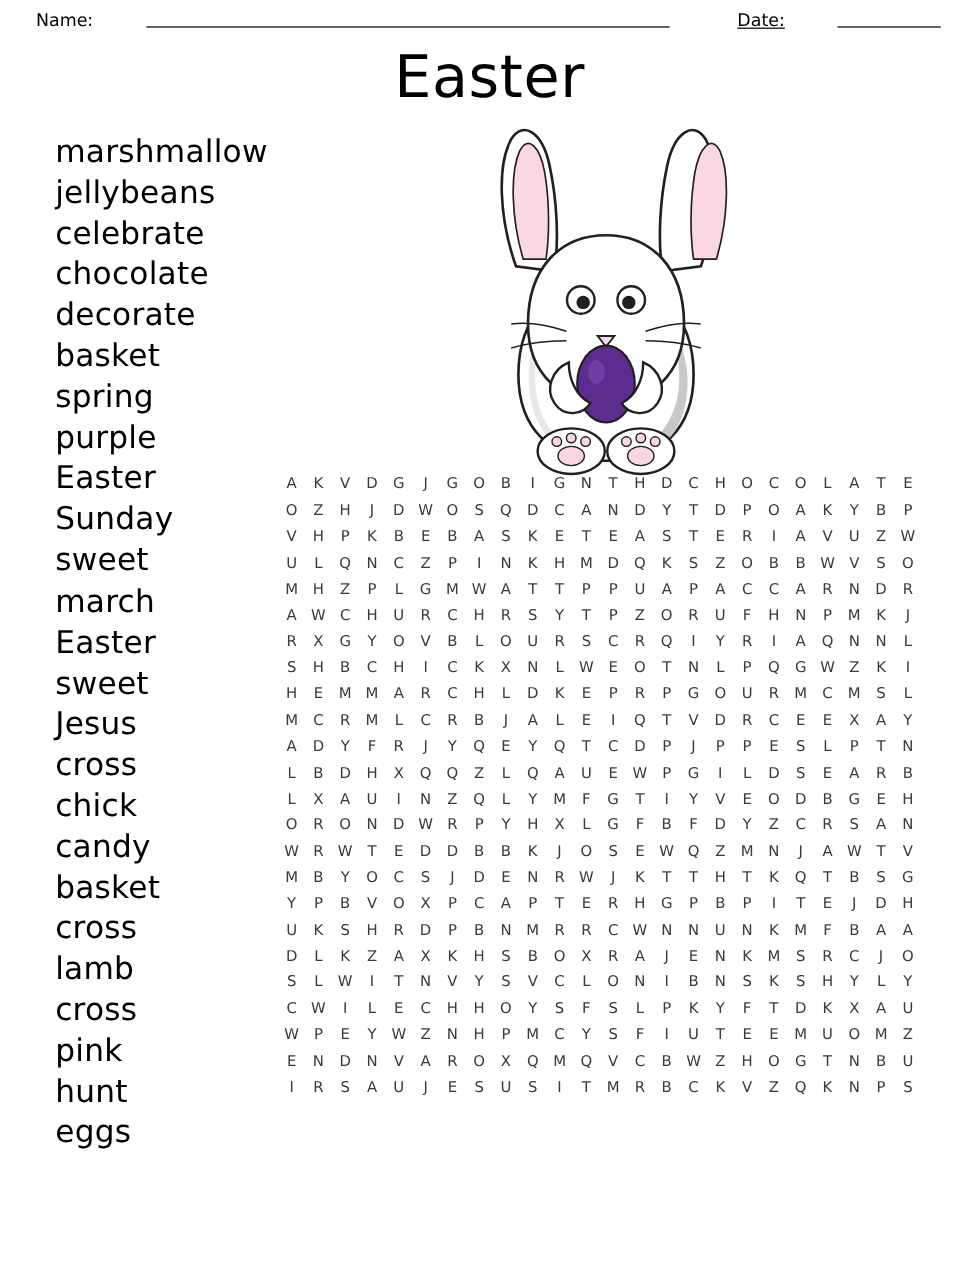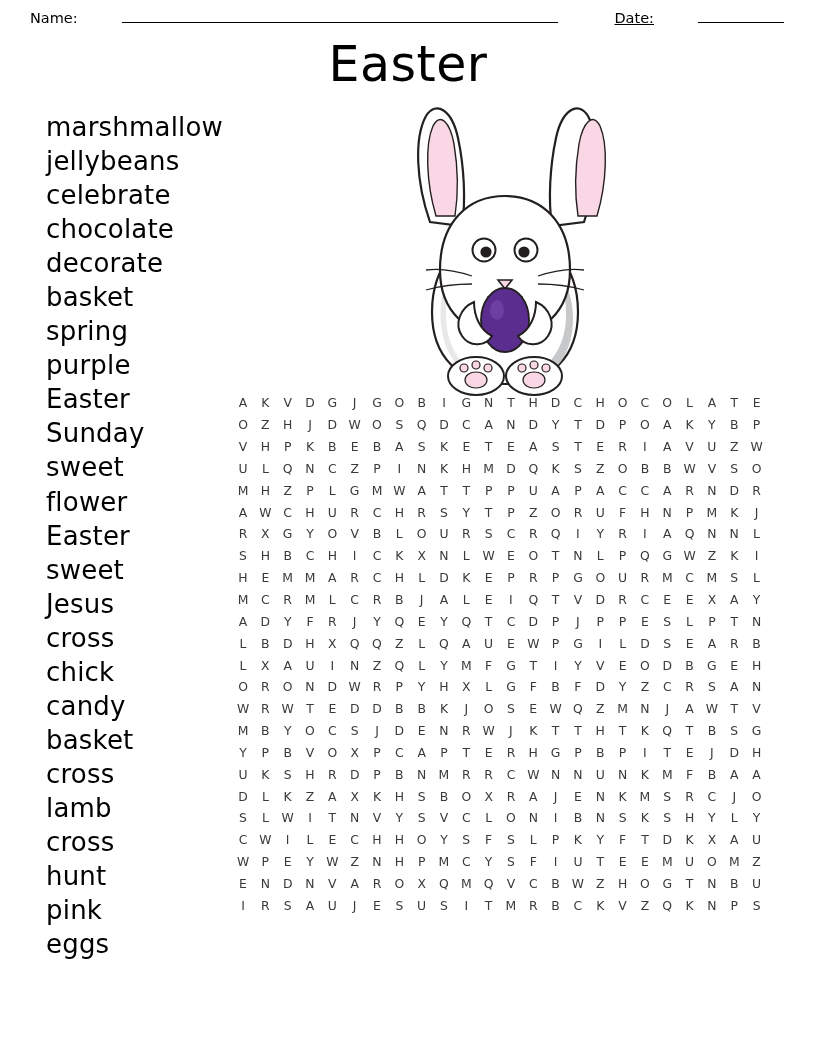--- a/index.html
+++ b/index.html
@@ -122,33 +122,33 @@
     <div class="word">jellybeans</div>
     <div class="word">celebrate</div>
     <div class="word">chocolate</div>
     <div class="word">decorate</div>
     <div class="word">basket</div>
     <div class="word">spring</div>
     <div class="word">purple</div>
     <div class="word">Easter</div>
     <div class="word">Sunday</div>
     <div class="word">sweet</div>
-    <div class="word">flower</div>
+    <div class="word">march</div>
     <div class="word">Easter</div>
     <div class="word">sweet</div>
     <div class="word">Jesus</div>
     <div class="word">cross</div>
     <div class="word">chick</div>
     <div class="word">candy</div>
     <div class="word">basket</div>
     <div class="word">cross</div>
     <div class="word">lamb</div>
     <div class="word">cross</div>
+    <div class="word">pink</div>
     <div class="word">hunt</div>
-    <div class="word">pink</div>
     <div class="word">eggs</div>
   </div>
 
   <div class="illus">
     <svg viewBox="0 0 210 295" width="210" height="295" xmlns="http://www.w3.org/2000/svg">
 
       <g stroke="#231f20" stroke-width="2.2" fill="#ffffff">
         <path d="M30 118 C16 78 14 34 26 12 C36 -4 52 6 58 34 C64 62 66 96 62 122 Z"></path>
         <path d="M152 122 C148 96 150 62 156 34 C162 6 178 -4 188 12 C200 34 198 78 184 118 Z"></path>
       </g>

